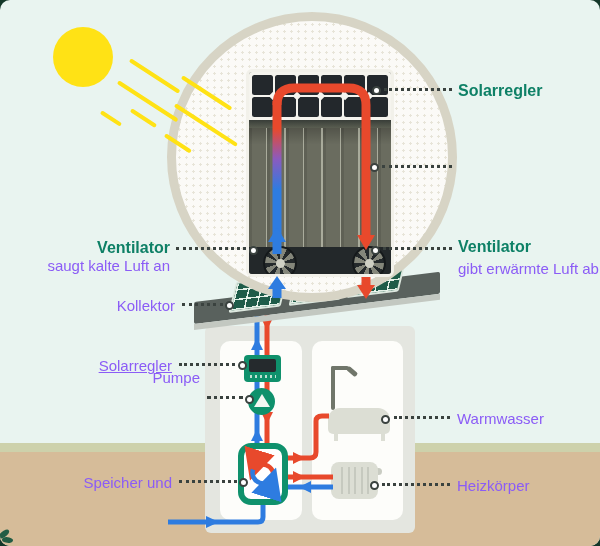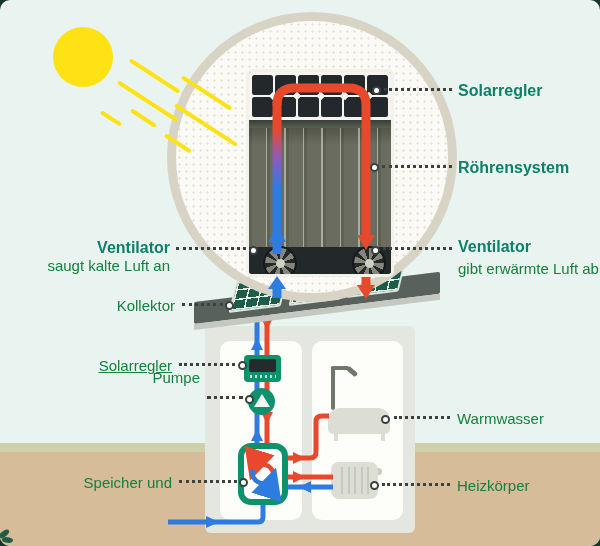--- a/index.html
+++ b/index.html
@@ -60,21 +60,21 @@
       repeating-linear-gradient(90deg, transparent 0 17px, rgba(222,224,206,.55) 17px 18.5px),
       repeating-linear-gradient(90deg, rgba(0,0,0,.10) 0 3px, transparent 3px 18.5px),
       linear-gradient(rgba(0,0,0,.22), rgba(0,0,0,0) 14%),
       #6a6c5f;}
   .fanbar{position:absolute;left:0;top:175px;width:142px;height:33px;background:#23282a;}
   .fan{position:absolute;width:34px;height:34px;border-radius:50%;box-sizing:border-box;border:2px solid #15191b;
     background:repeating-conic-gradient(#84867a 0 26deg, #24292b 26deg 45deg);}
   .fanhub{position:absolute;left:50%;top:50%;width:9px;height:9px;margin:-4.5px 0 0 -4.5px;border-radius:50%;background:#cfd0c4;}
   
   .lbl-teal{color:#0e8066;font-weight:bold;font-size:16px;line-height:1.1;white-space:nowrap;}
-  .lbl-dark{color:#15803d;font-size:15px;line-height:1.15;white-space:nowrap;}
+  .lbl-dark{color:#8b5cf6;font-size:15px;line-height:1.15;white-space:nowrap;}
   .tr{text-align:right;}
   .dots{border-top:3px dotted #3a423f;height:0;}
   .cdot{width:9px;height:9px;box-sizing:border-box;border:2px solid #3a423f;background:#fff;border-radius:50%;}
   .leaf{background:#235c44;border-radius:60% 40% 60% 40%;}
 </style>
 </head>
 <body>
 
 <div id="card">
 
@@ -200,21 +200,20 @@
   <div class="abs ray" style="left:118px;top:80px;width:71px;"></div>
   <div class="abs ray" style="left:175px;top:103px;width:74px;"></div>
   <div class="abs ray" style="left:101px;top:110px;width:24px;"></div>
   <div class="abs ray" style="left:131px;top:108px;width:30px;"></div>
   <div class="abs ray" style="left:165px;top:133px;width:31px;"></div>
 
   <div class="abs lbl-teal" style="left:458px;top:82px;">Solarregler</div>
   <div class="abs dots" style="left:384px;top:88px;width:68px;"></div>
   <div class="abs cdot" style="left:371.5px;top:85.5px;"></div>
 
-  <div class="abs lbl-teal" style="left:458px;top:159px;">Röhrensystem</div>
   <div class="abs dots" style="left:382px;top:165px;width:70px;"></div>
   <div class="abs cdot" style="left:369.5px;top:162.5px;"></div>
 
   <div class="abs lbl-teal" style="left:458px;top:238px;">Ventilator</div>
   <div class="abs lbl-dark" style="left:458px;top:240px;margin-top:20px;">gibt erwärmte Luft ab</div>
   <div class="abs dots" style="left:383px;top:247px;width:69px;"></div>
   <div class="abs cdot" style="left:370.5px;top:245.5px;"></div>
 
   <div class="abs lbl-teal tr" style="left:20px;top:239px;width:150px;">Ventilator</div>
   <div class="abs lbl-dark tr" style="left:20px;top:257px;width:150px;">saugt kalte Luft an</div>

